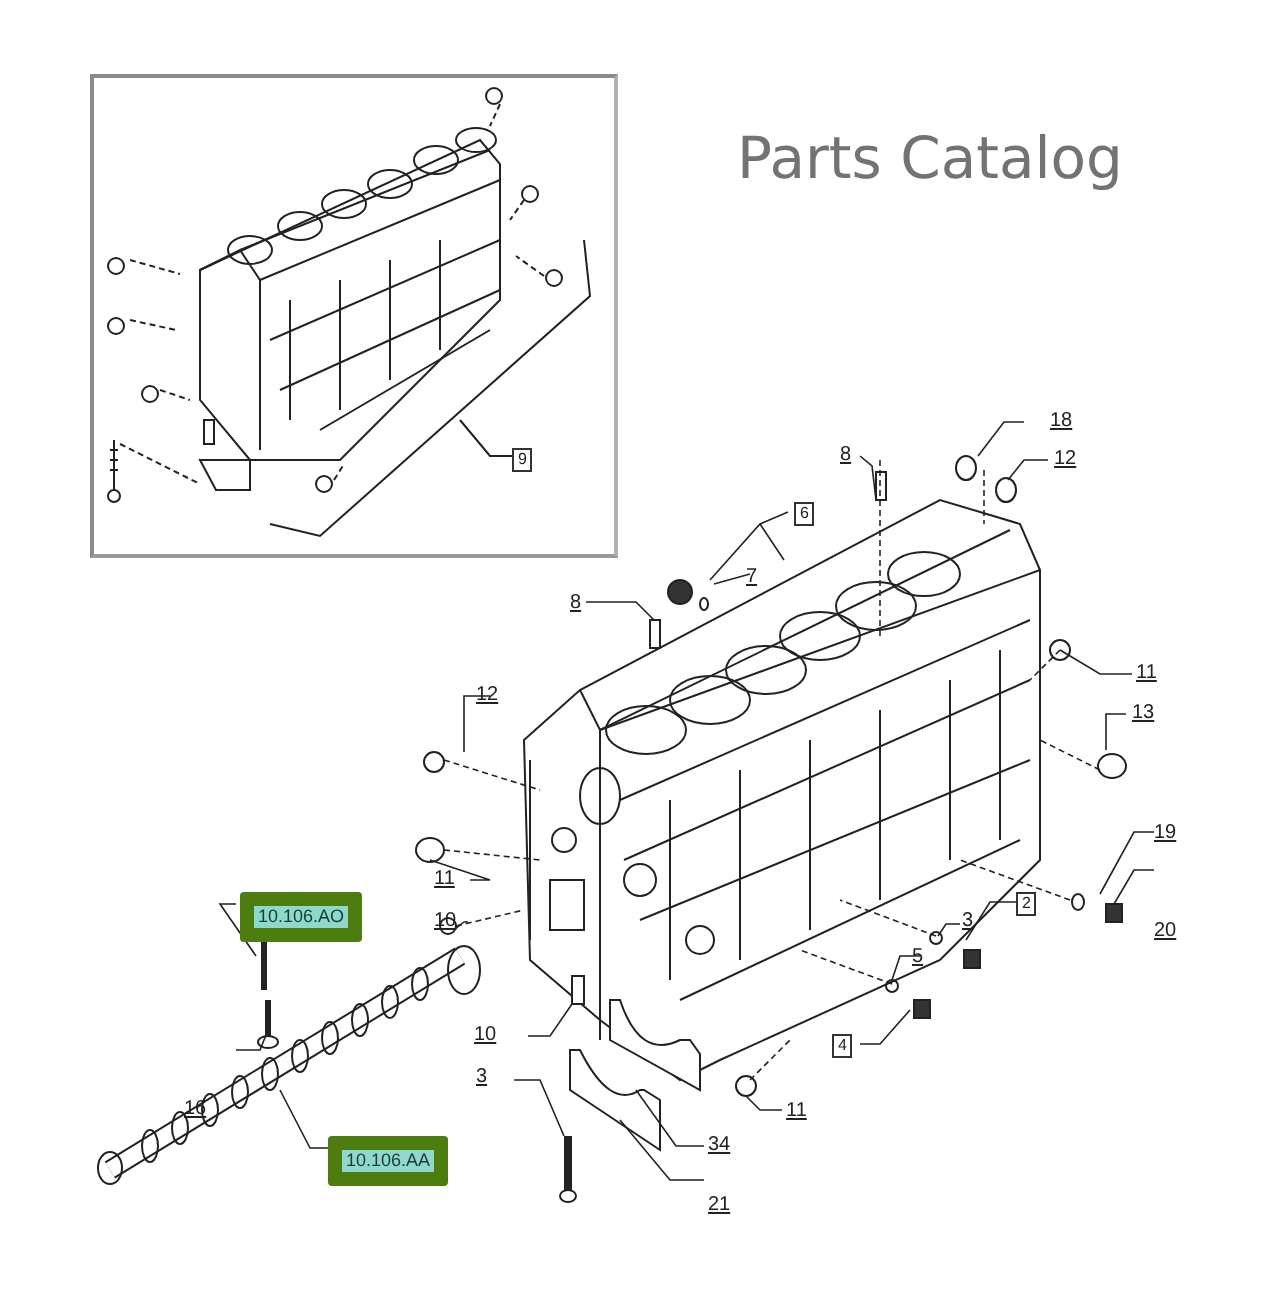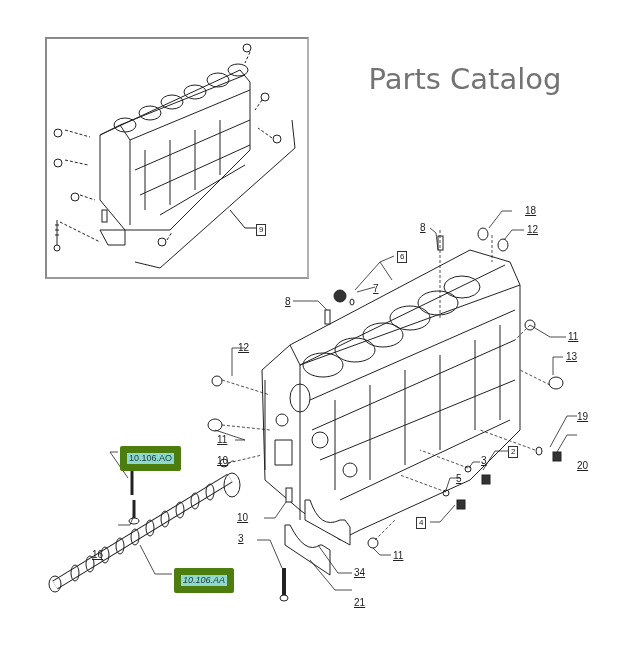--- a/index.html
+++ b/index.html
@@ -184,15 +184,15 @@
   <span class="box" style="left:416px;top:517px;">4</span>
   <span class="lbl" style="left:237px;top:513px;">10</span>
   <span class="lbl" style="left:238px;top:534px;">3</span>
   <span class="lbl" style="left:393px;top:551px;">11</span>
   <span class="lbl" style="left:354px;top:568px;">34</span>
   <span class="lbl" style="left:354px;top:598px;">21</span>
   <span class="lbl" style="left:92px;top:518px;margin-top:32px;">16</span>
   <span class="box" style="left:256px;top:224px;">9</span>
 
   <span class="ref" style="left:120px;top:446px;">10.106.AO</span>
-  <span class="ref" style="left:174px;top:568px;font-style:italic;">10.106.AA</span>
+  <span class="ref" style="left:164px;top:568px;">10.106.AA</span>
 
 </div>
 
 </body></html>

